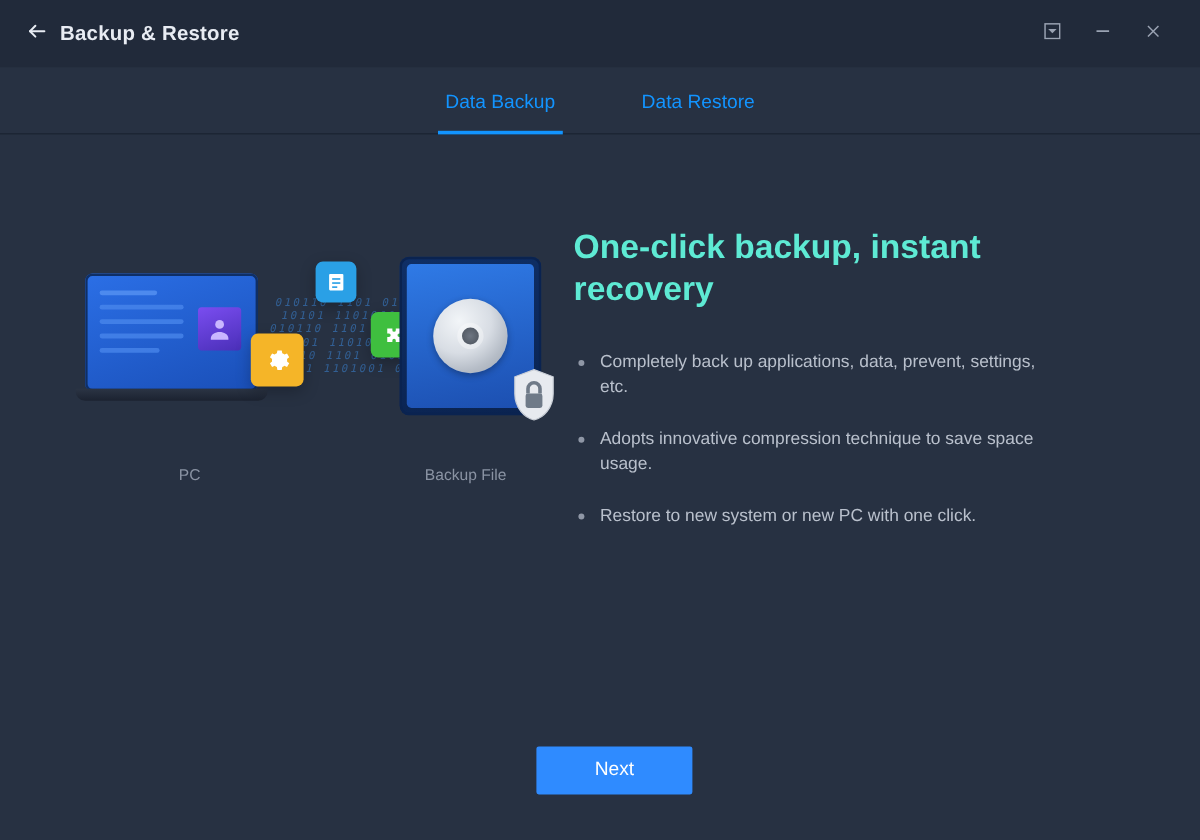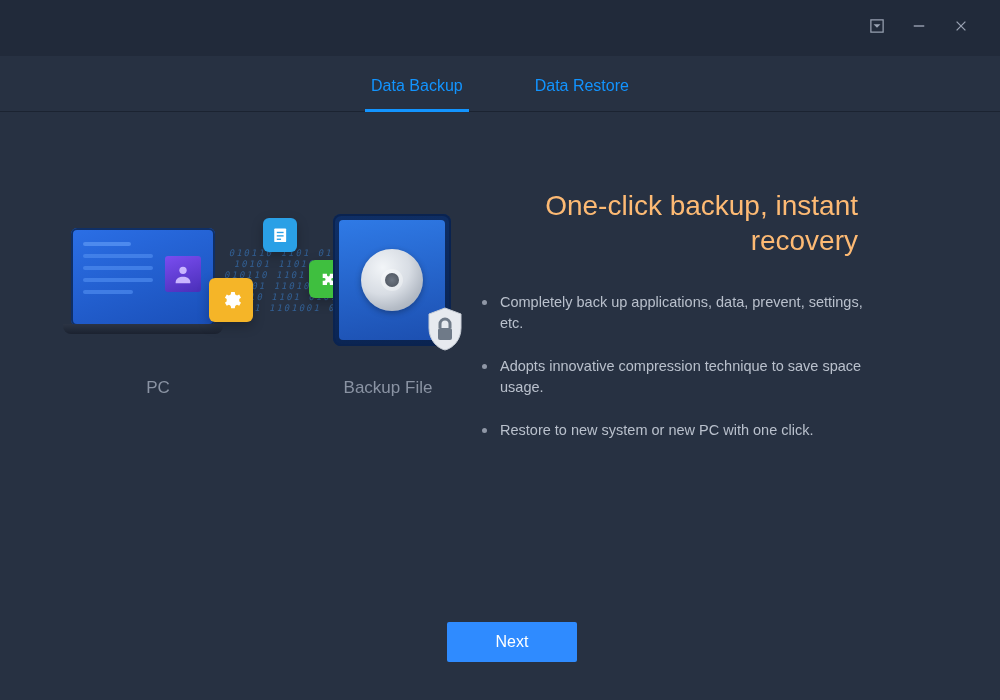--- a/index.html
+++ b/index.html
@@ -83,39 +83,39 @@
   .left{
     width:430px;flex:none;
     display:flex;flex-direction:column;align-items:center;
     padding-top:56px;
   }
   .right{
     flex:1;
     padding-top:36px;
   }
   .headline{
-    font-size:28px;font-weight:400;line-height:1.25;color:#fdba74;
-    margin:0 0 34px 0;max-width:380px;text-align:right;
+    font-size:28px;font-weight:700;line-height:1.25;color:#5eead4;
+    margin:0 0 34px 0;max-width:380px;
   }
   ul.features{list-style:none;padding:0;margin:0;max-width:400px;}
   ul.features li{
     position:relative;padding:0 0 0 22px;margin:0 0 22px 0;
     font-size:14.5px;line-height:1.45;color:var(--text-dim);
   }
   ul.features li::before{
     content:"";position:absolute;left:4px;top:8px;width:5px;height:5px;
     border-radius:50%;background:#8f97a6;
   }
   
   .illus-row{
     position:relative;width:400px;height:160px;
   }
   .labels-row{
-    width:400px;display:flex;margin-top:10px;
-    font-size:17px;color:var(--text-muted);
+    width:400px;display:flex;margin-top:20px;
+    font-size:13px;color:var(--text-muted);
   }
   .labels-row .lbl-pc{flex:0 0 190px;text-align:center;}
   .labels-row .lbl-gap{flex:0 0 60px;}
   .labels-row .lbl-file{flex:1;text-align:center;}
   
   .laptop{
     position:absolute;left:0;top:20px;width:160px;height:118px;
   }
   .lap-screen{
     position:absolute;left:8px;top:0;width:144px;height:98px;
@@ -182,20 +182,29 @@
   .next-btn{
     width:130px;height:40px;border:none;border-radius:2px;
     background:var(--accent);color:#fff;font-size:16px;font-weight:500;
     cursor:pointer;
   }
 </style>
 </head>
 <body>
 
 <div class="titlebar">
+  <div class="back">
+    <span>
+      <svg viewBox="0 0 24 24" fill="none" stroke="currentColor" stroke-width="2.2" stroke-linecap="round" stroke-linejoin="round">
+          <line x1="20" y1="12" x2="4" y2="12"></line>
+          <polyline points="10 18 4 12 10 6"></polyline>
+        </svg>
+    </span>
+    <span class="title">Backup &amp; Restore</span>
+  </div>
   <div class="spacer"></div>
   <div class="winbtn dropdown">
     <span>
       <svg viewBox="0 0 16 16" fill="none" stroke="currentColor" stroke-width="1.4">
           <rect x="1" y="1" width="14" height="14"></rect>
           <polyline points="4 6 8 10 12 6" fill="currentColor" stroke="none"></polyline>
         </svg>
     </span>
   </div>
   <div class="winbtn">

